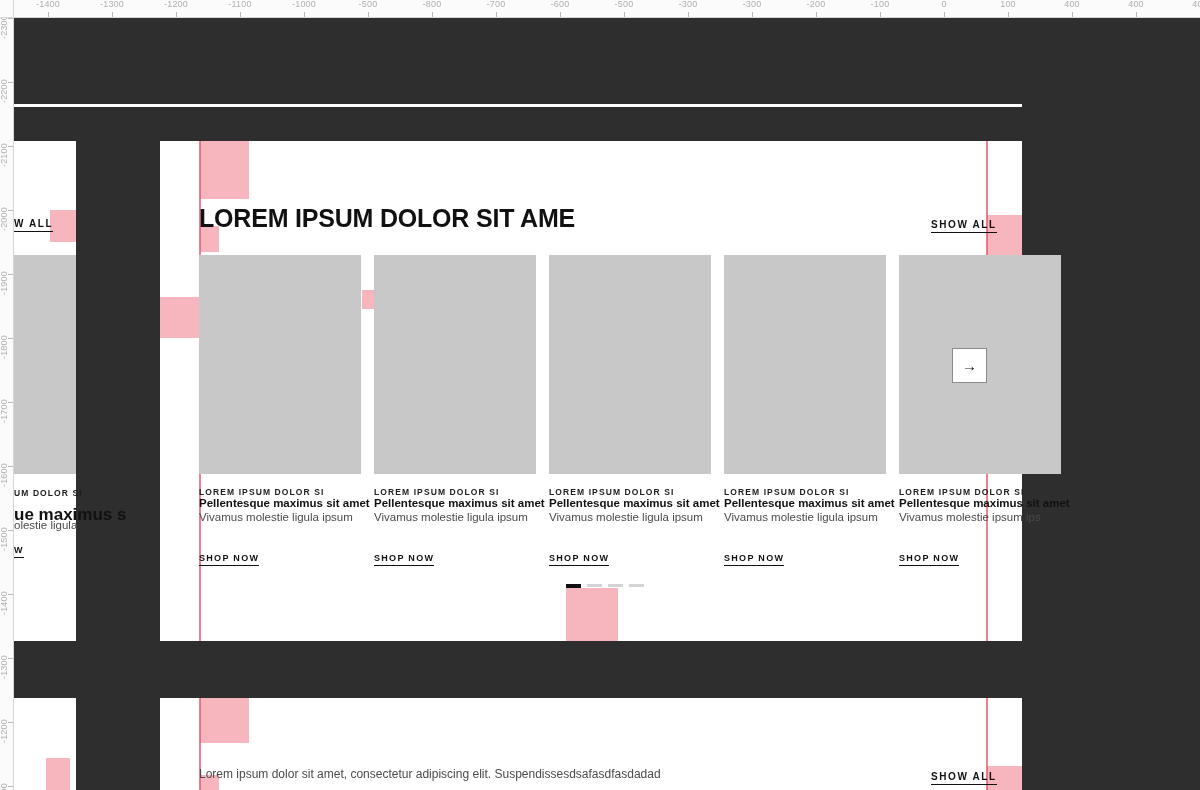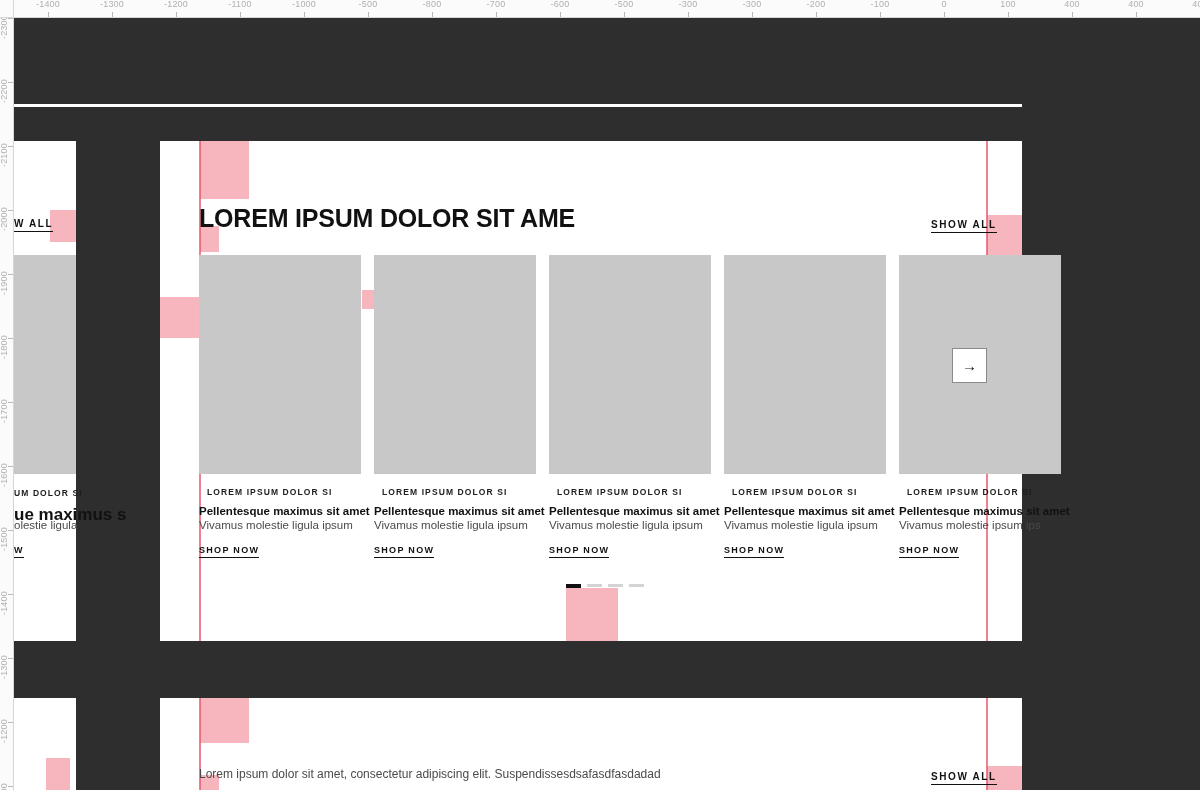--- a/index.html
+++ b/index.html
@@ -161,38 +161,36 @@
     width: 162px; height: 219px;
     background: #c8c8c8;
   }
   .card-eyebrow {
     margin-top: 13px;
     font-size: 8.5px;
     font-weight: 700;
     letter-spacing: 1.1px;
     color: #1d1d1d;
     white-space: nowrap;
-    padding-left: 8px;
   }
   .card-title {
-    margin-top: 8px;
     font-size: 11.5px;
     font-weight: 700;
     color: #111111;
     white-space: nowrap;
   }
   .card-desc {
     margin-top: 2px;
     font-size: 11.5px;
     color: #4a4a4a;
     white-space: nowrap;
   }
   .card-cta {
     display: inline-block;
-    margin-top: 14px;
+    margin-top: 30px;
     font-size: 9px;
     font-weight: 700;
     letter-spacing: 1.3px;
     color: #111111;
     text-decoration: none;
     border-bottom: 1.4px solid #111111;
     padding-bottom: 2px;
     cursor: pointer;
     white-space: nowrap;
   }

